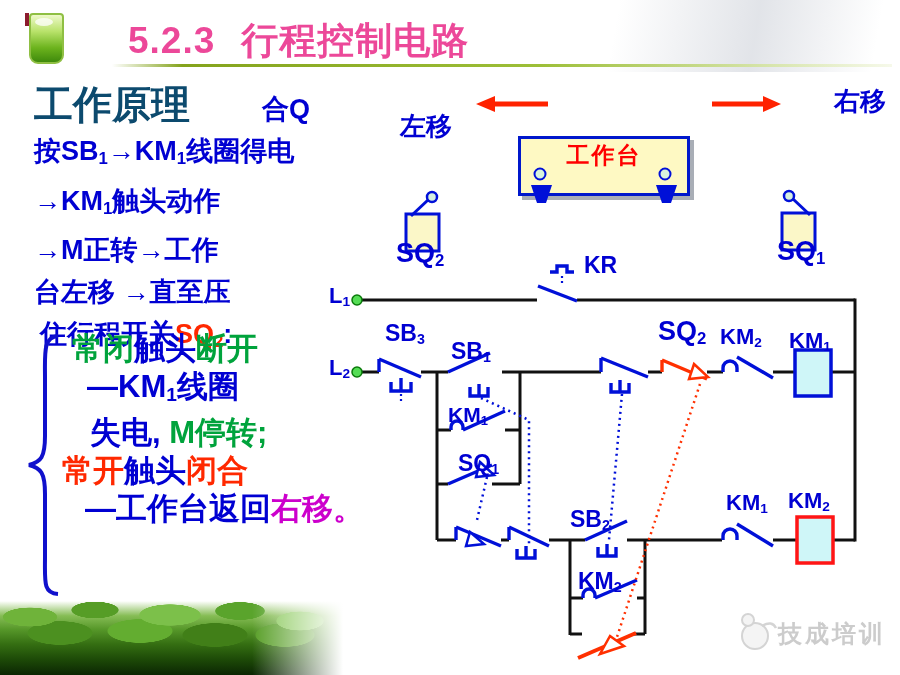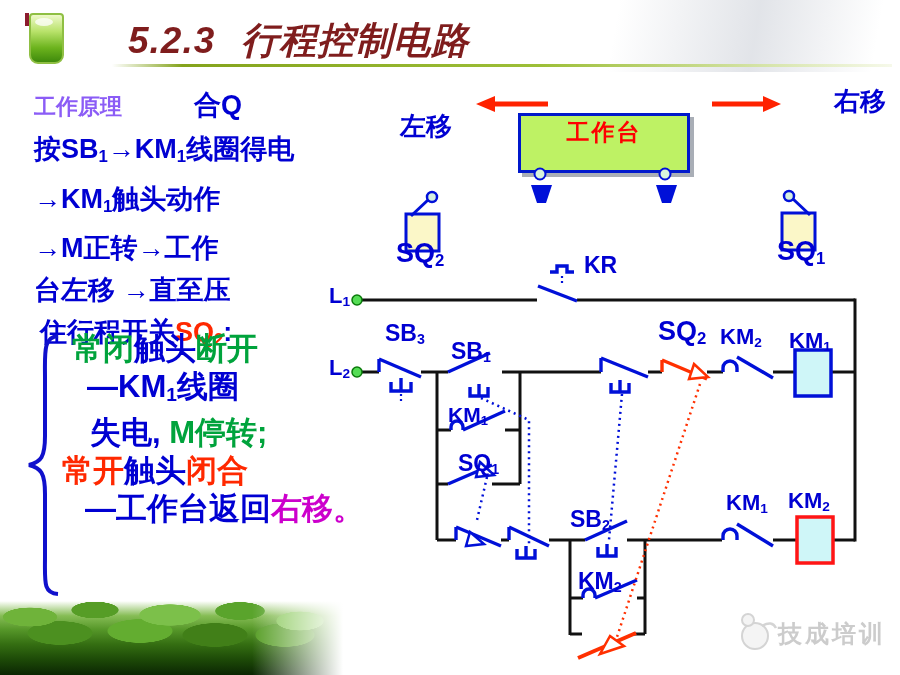--- a/index.html
+++ b/index.html
@@ -7,35 +7,35 @@
          font-family:"Liberation Sans","DejaVu Sans",sans-serif;font-weight:bold;}
   
   .sheen{position:absolute;right:0;top:0;width:460px;height:72px;
          background:linear-gradient(100deg,rgba(255,255,255,0) 38%,rgba(178,184,196,.38) 68%,rgba(255,255,255,0) 94%);}
   .logo{position:absolute;left:29px;top:13px;width:31px;height:47px;
         background:linear-gradient(#eef9c9 0%,#b8e26a 35%,#6cb31d 70%,#3f8a0c 100%);
         border:2px solid #8fbf43;border-radius:4px 4px 9px 9px;}
   .logo::after{content:"";position:absolute;left:4px;top:3px;width:18px;height:8px;border-radius:50%;
         background:rgba(255,255,255,.75);}
   .logo-tab{position:absolute;left:25px;top:13px;width:4px;height:13px;background:#8c1b2e;}
-  .title{position:absolute;left:128px;top:16px;color:#7f1d1d;font-size:37px;letter-spacing:1px;white-space:nowrap;font-style:italic;}
+  .title{position:absolute;left:128px;top:16px;color:#ec4899;font-size:37px;letter-spacing:1px;white-space:nowrap;}
   .title .tnum{margin-right:26px;}
   .title-rule{position:absolute;left:112px;top:64px;width:780px;height:3px;
         background:linear-gradient(to right,#ffffff 0%,#84a31c 9%,#9dbf38 55%,#f6f9ea 100%);}
   
   .col{position:absolute;left:34px;top:84px;width:340px;font-size:27px;line-height:42px;white-space:nowrap;}
   .col2{position:absolute;left:34px;top:330px;width:360px;font-size:31px;line-height:38px;white-space:nowrap;}
-  .c-blue{color:#0000d2;} .c-maroon{color:#8b5cf6;font-size:22px;} .c-red{color:#ff2800;}
+  .c-blue{color:#0000d2;} .c-maroon{color:#0c4a6e;font-size:39px;} .c-red{color:#ff2800;}
   .c-green{color:#00a33c;} .c-mag{color:#cc00cc;} .c-lgreen{color:#22bb22;}
   .sub{font-size:0.62em;vertical-align:-0.22em;}
   .gap{display:inline-block;width:72px;}
   
   .clbl{position:absolute;white-space:nowrap;color:#0000d2;z-index:5;}
   
-  .bench{position:absolute;left:518px;top:113px;width:166px;height:54px;background:#bef264;
+  .bench{position:absolute;left:518px;top:136px;width:166px;height:54px;background:#fef9c3;
          border:3px solid #0018cc;box-shadow:4px 4px 0 #a9aeb6;z-index:3;}
   .bench .bt{position:absolute;left:0;right:0;top:1px;text-align:center;color:#ff0000;
          font-size:23px;letter-spacing:2px;}
   
   .wm{position:absolute;left:738px;top:606px;z-index:2;}
   .wm-text{position:absolute;left:40px;top:12px;color:#cccccc;font-size:24px;letter-spacing:3px;white-space:nowrap;}
   
   .leaves{position:absolute;left:0;top:601px;width:350px;height:74px;z-index:1;
     background-image:
       radial-gradient(ellipse 46px 16px at 30px 16px,#6fb33a 58%,rgba(0,0,0,0) 60%),

